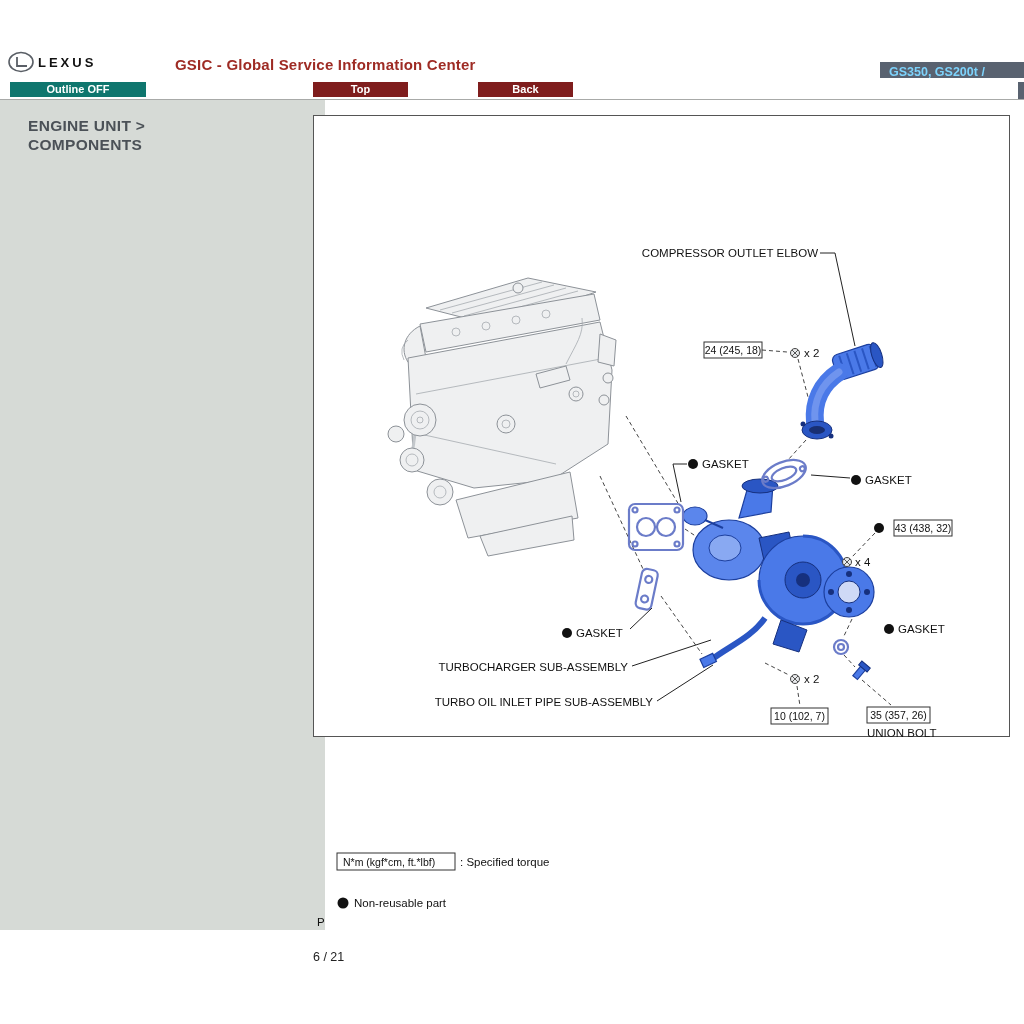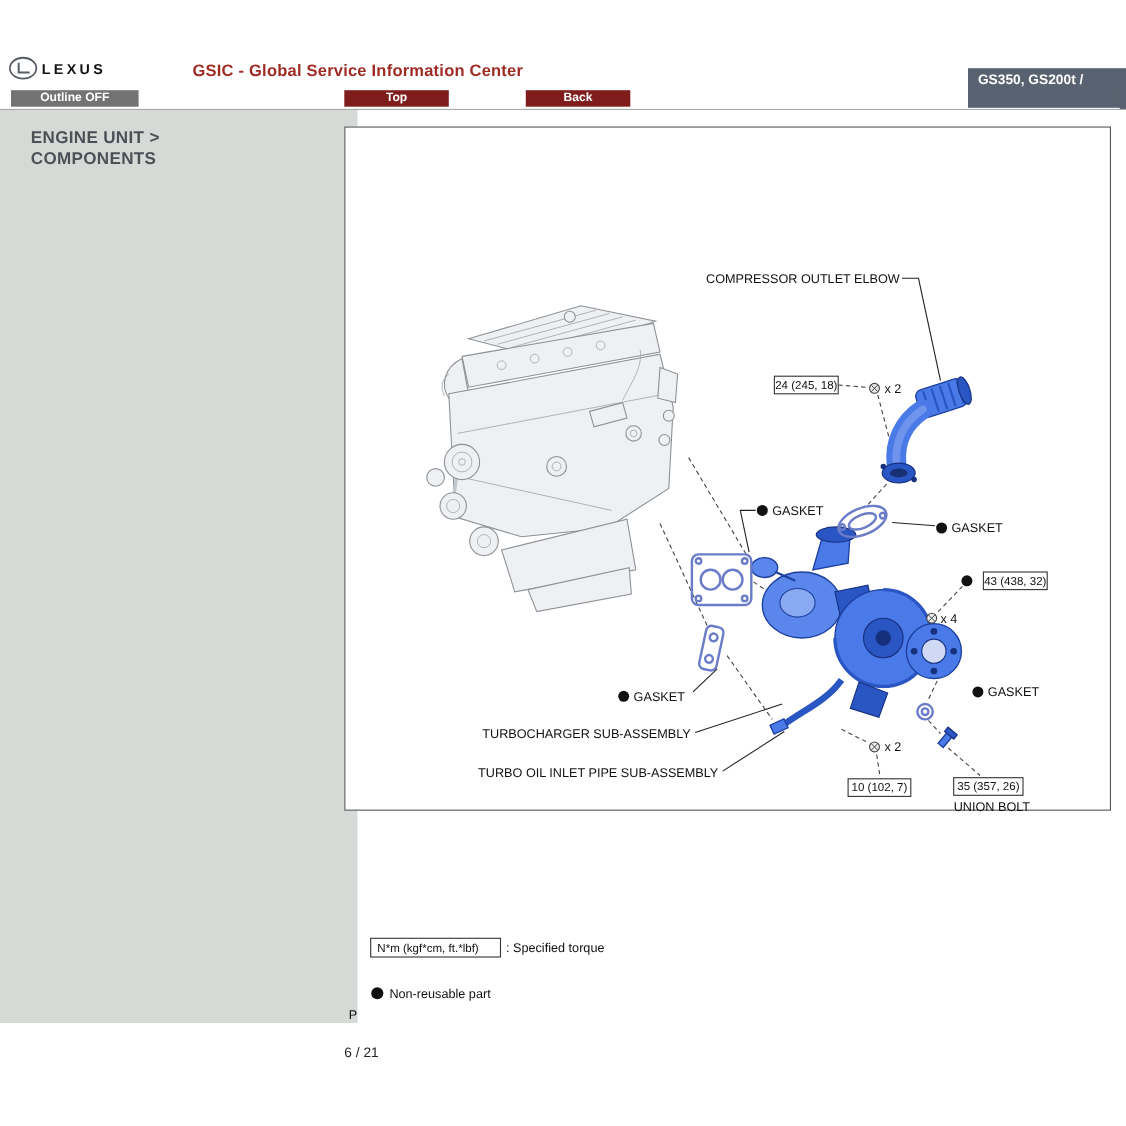--- a/index.html
+++ b/index.html
@@ -3,24 +3,24 @@
 <meta charset="utf-8">
 <style>
   html,body{margin:0;padding:0;background:#fff;}
   body{font-family:"Liberation Sans",sans-serif;}
   .page{position:relative;width:1024px;height:1024px;background:#fff;overflow:hidden;}
 
   
   .topbar{position:absolute;left:0;top:0;width:1024px;height:99px;background:#fff;}
   .logo{position:absolute;left:8px;top:50px;width:95px;height:24px;}
   .gsic-title{position:absolute;left:175px;top:56px;font-size:15px;font-weight:bold;color:#9e2b24;letter-spacing:0.2px;}
-  .model-tab{position:absolute;left:880px;top:62px;width:144px;height:36px;background:#596270;color:#ffffff;font-size:12.5px;font-weight:bold;line-height:20px;padding-left:9px;box-sizing:border-box;}
+  .model-tab{position:absolute;left:880px;top:62px;width:144px;height:16px;background:#596270;color:#7dd3fc;font-size:12.5px;font-weight:bold;line-height:20px;padding-left:9px;box-sizing:border-box;}
   .right-strip{position:absolute;left:1018px;top:82px;width:6px;height:18px;background:#596270;}
   .btn{position:absolute;top:82px;height:15px;line-height:15px;text-align:center;color:#fff;font-size:11px;font-weight:bold;cursor:pointer;}
-  .btn-outline{left:10px;width:116px;background:#737373;}
+  .btn-outline{left:10px;width:136px;background:#0f766e;}
   .btn-teal{background:#7f1d1d;text-align:center;}
   .btn-top{left:313px;width:95px;}
   .btn-back{left:478px;width:95px;}
   .btn-new{left:641px;width:74px;margin-top:37px;}
   .header-rule{position:absolute;left:0;top:99px;width:1024px;height:1px;background:#a8aaa8;}
 
   
   .sidebar{position:absolute;left:0;top:100px;width:305px;height:830px;background:#d6dad6;padding-left:20px;}
   .sidebar h2{margin:16px 0 0 8px;font-size:15.5px;line-height:19px;color:#4b5157;font-weight:bold;letter-spacing:0.3px;}
 

